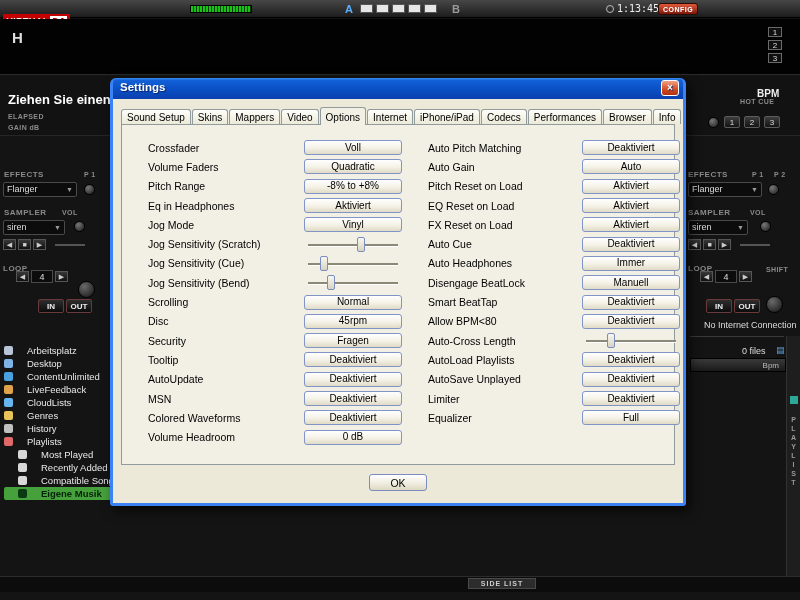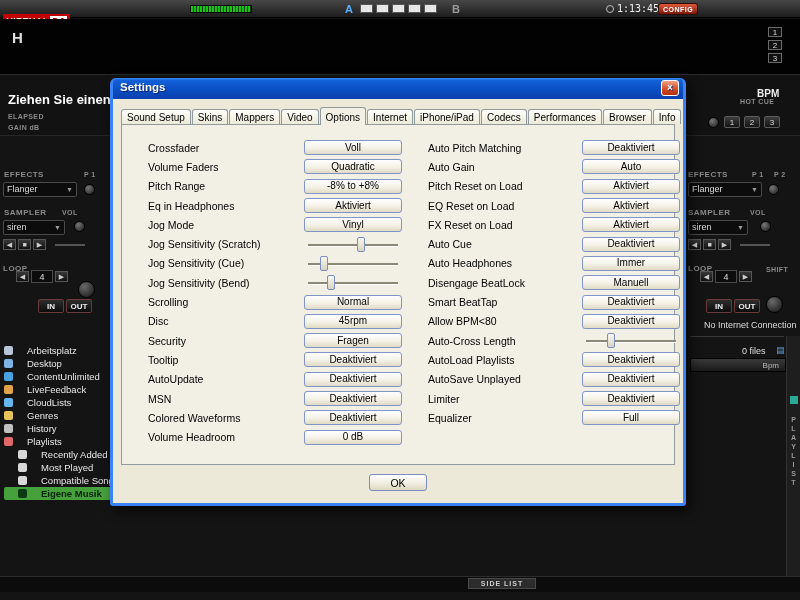--- a/index.html
+++ b/index.html
@@ -252,25 +252,25 @@
       <div class="tree-item">
         <span class="tree-ico" style="background: rgb(192, 192, 192);"></span>
         <span>History</span>
       </div>
       <div class="tree-item">
         <span class="tree-ico" style="background: rgb(224, 106, 106);"></span>
         <span>Playlists</span>
       </div>
       <div class="tree-item" style="padding-left: 14px;">
         <span class="tree-ico" style="background: rgb(216, 216, 216);"></span>
-        <span>Recently Added</span>
+        <span>Most Played</span>
       </div>
       <div class="tree-item" style="padding-left: 14px;">
         <span class="tree-ico" style="background: rgb(216, 216, 216);"></span>
-        <span>Most Played</span>
+        <span>Recently Added</span>
       </div>
       <div class="tree-item" style="padding-left: 14px;">
         <span class="tree-ico" style="background: rgb(216, 216, 216);"></span>
         <span>Compatible Songs</span>
       </div>
       <div class="tree-item sel" style="padding-left: 14px;">
         <span class="tree-ico" style="background: rgb(10, 58, 18);"></span>
         <span>Eigene Musik</span>
       </div>
     </div>

